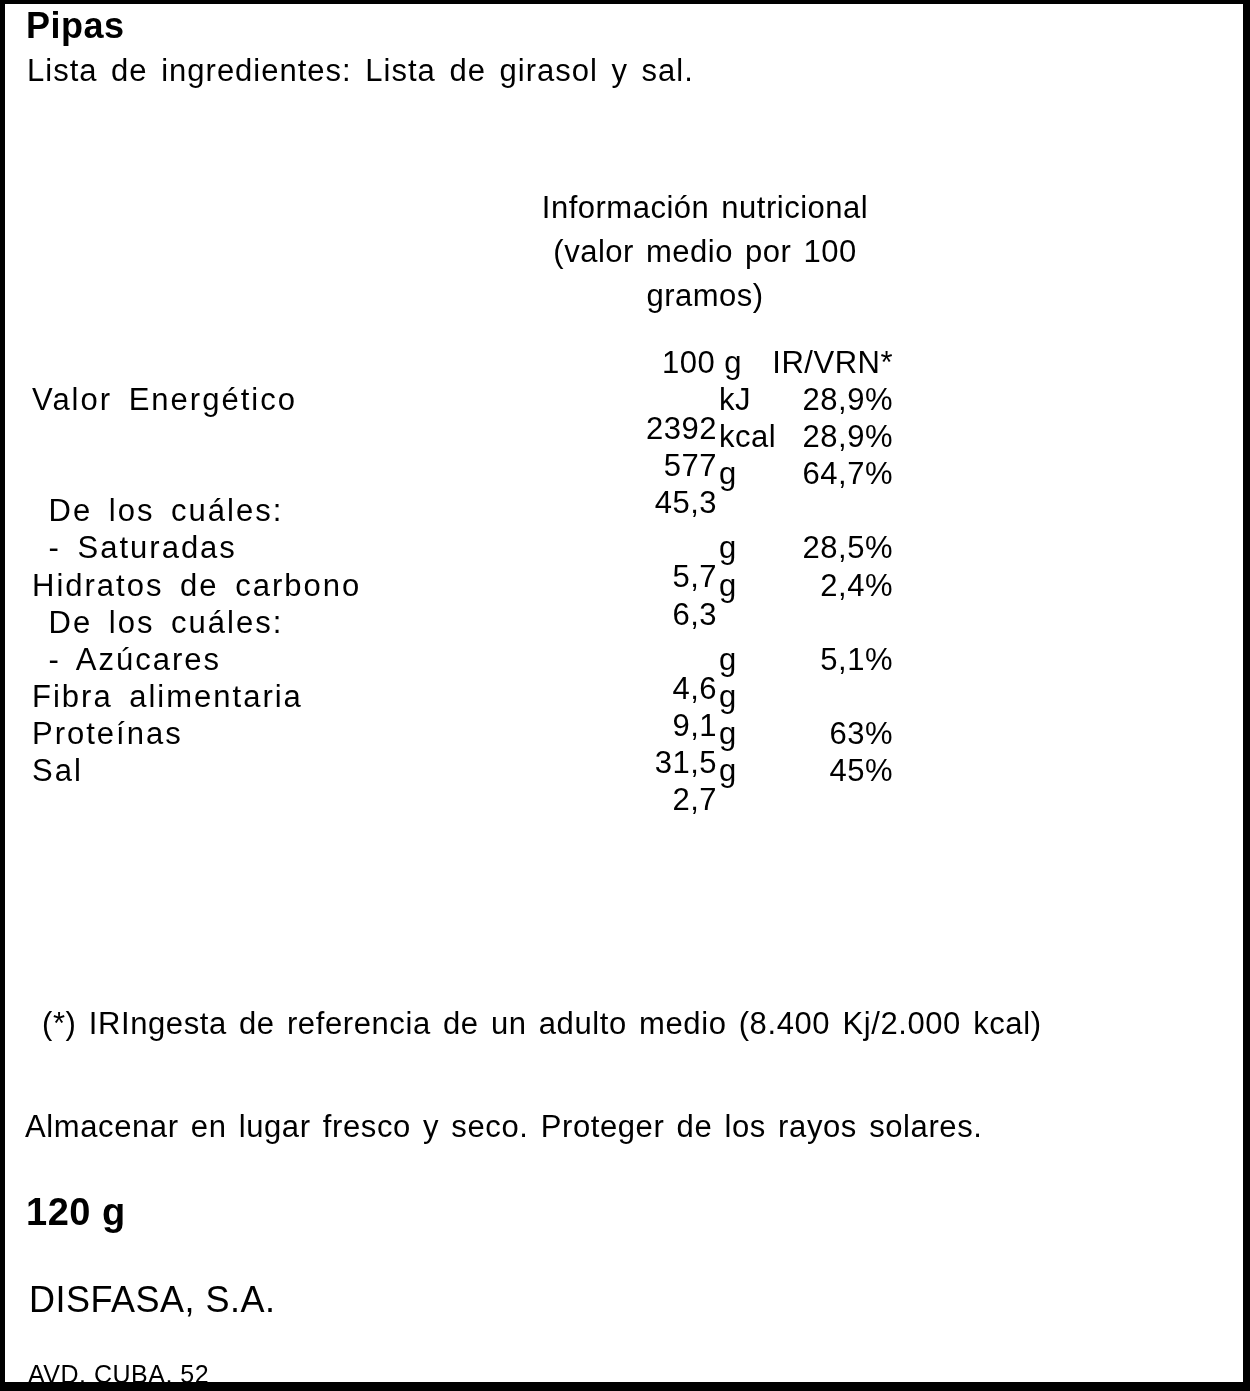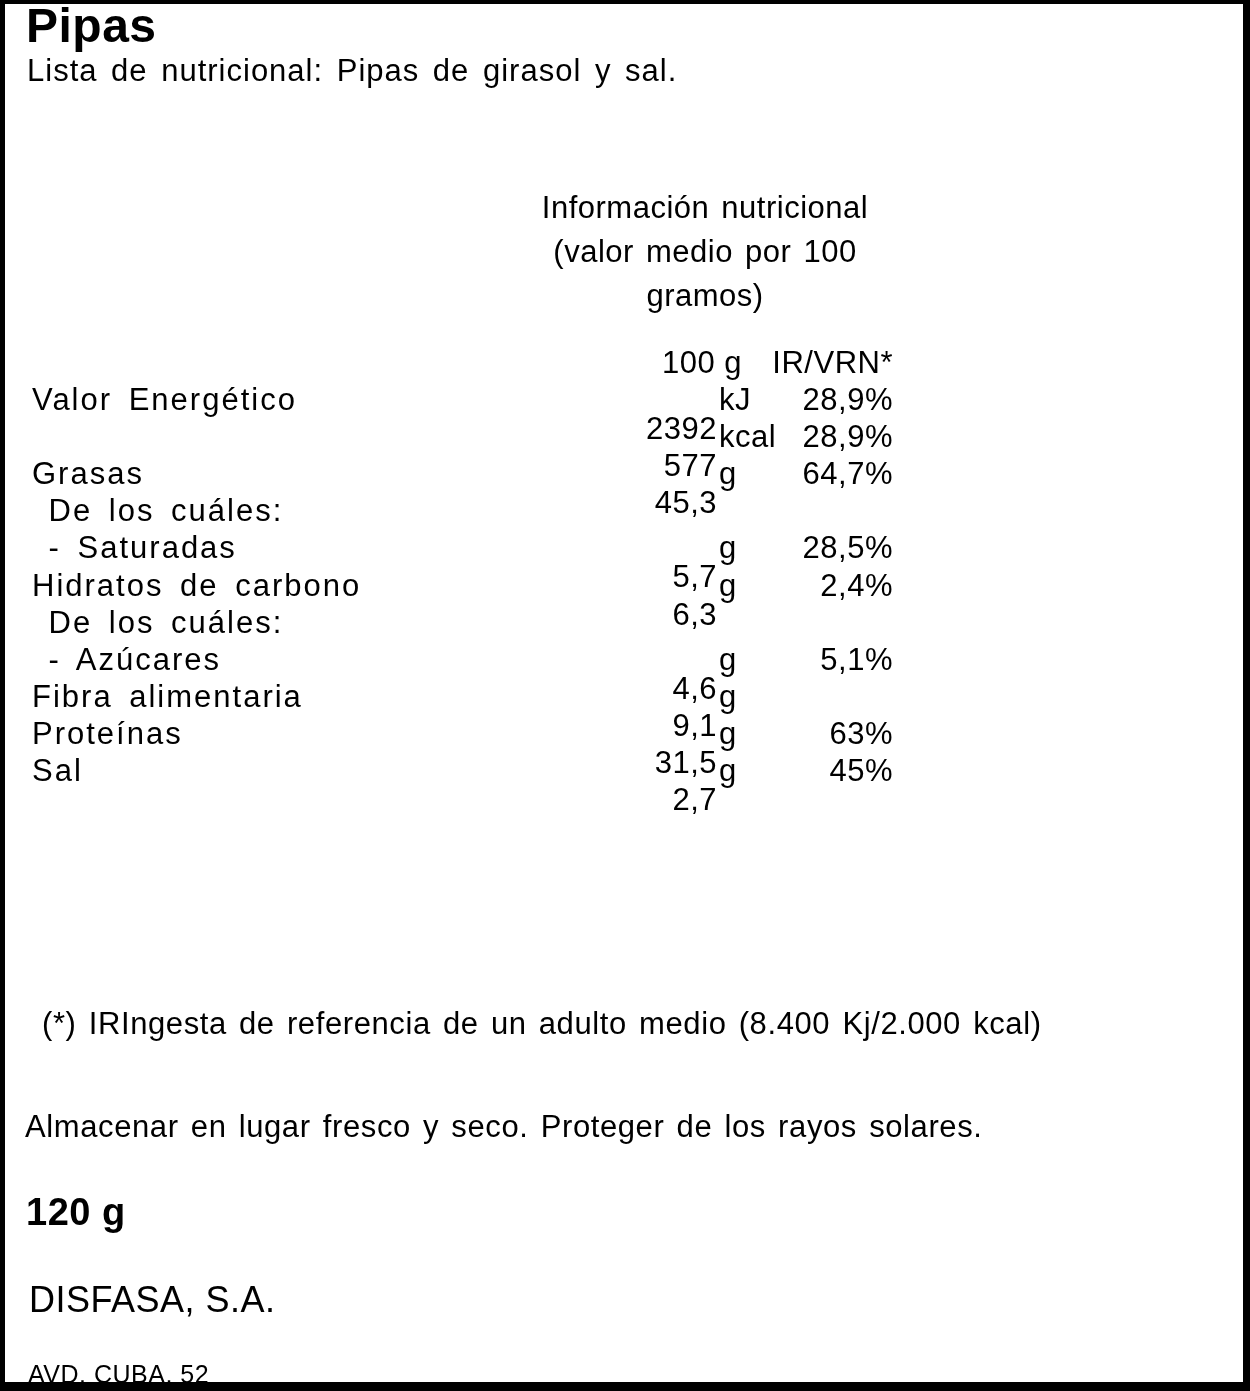--- a/index.html
+++ b/index.html
@@ -10,21 +10,21 @@
     background:#fff;
     border-style:solid;border-color:#000;
     border-width:4px 7px 9px 5px;
     font-family:"Liberation Sans", sans-serif;
     color:#000;
     overflow:hidden;
   }
   .abs{position:absolute;}
   .title{
     left:21px;top:-2px;
-    font-size:48px;font-weight:bold;line-height:48px;
+    font-size:36px;font-weight:bold;line-height:48px;
     letter-spacing:0.5px;
   }
   .ingredients{
     left:22px;top:48px;
     font-size:31px;line-height:37px;
     letter-spacing:1px;word-spacing:4px;
     white-space:pre;
   }
   .nutri-heading{
     left:325px;top:182px;width:750px;
@@ -71,21 +71,21 @@
     letter-spacing:0.5px;
   }
 </style>
 </head>
 <body>
 
 <div class="page">
 
   <div class="abs title">Pipas</div>
 
-  <div class="abs ingredients">Lista de nutricional: Pipas de girasol y sal.</div>
+  <div class="abs ingredients">Lista de ingredientes: Lista de girasol y sal.</div>
 
   <div class="abs nutri-heading">
     <div>Información nutricional</div>
     <div>(valor medio por 100</div>
     <div>gramos)</div>
   </div>
 
   <div class="abs table">
 
     <div class="trow">
@@ -101,21 +101,20 @@
     </div>
 
     <div class="trow">
       <span class="c-label"></span>
       <span class="c-num">577</span>
       <span class="c-unit">kcal</span>
       <span class="c-pct">28,9%</span>
     </div>
 
     <div class="trow">
-      <span class="c-label">Grasas</span>
       <span class="c-num">45,3</span>
       <span class="c-unit">g</span>
       <span class="c-pct">64,7%</span>
     </div>
 
     <div class="trow">
       <span class="c-label"> De los cuáles:</span>
       <span class="c-num"></span>
       <span class="c-unit"></span>
       <span class="c-pct"></span>

